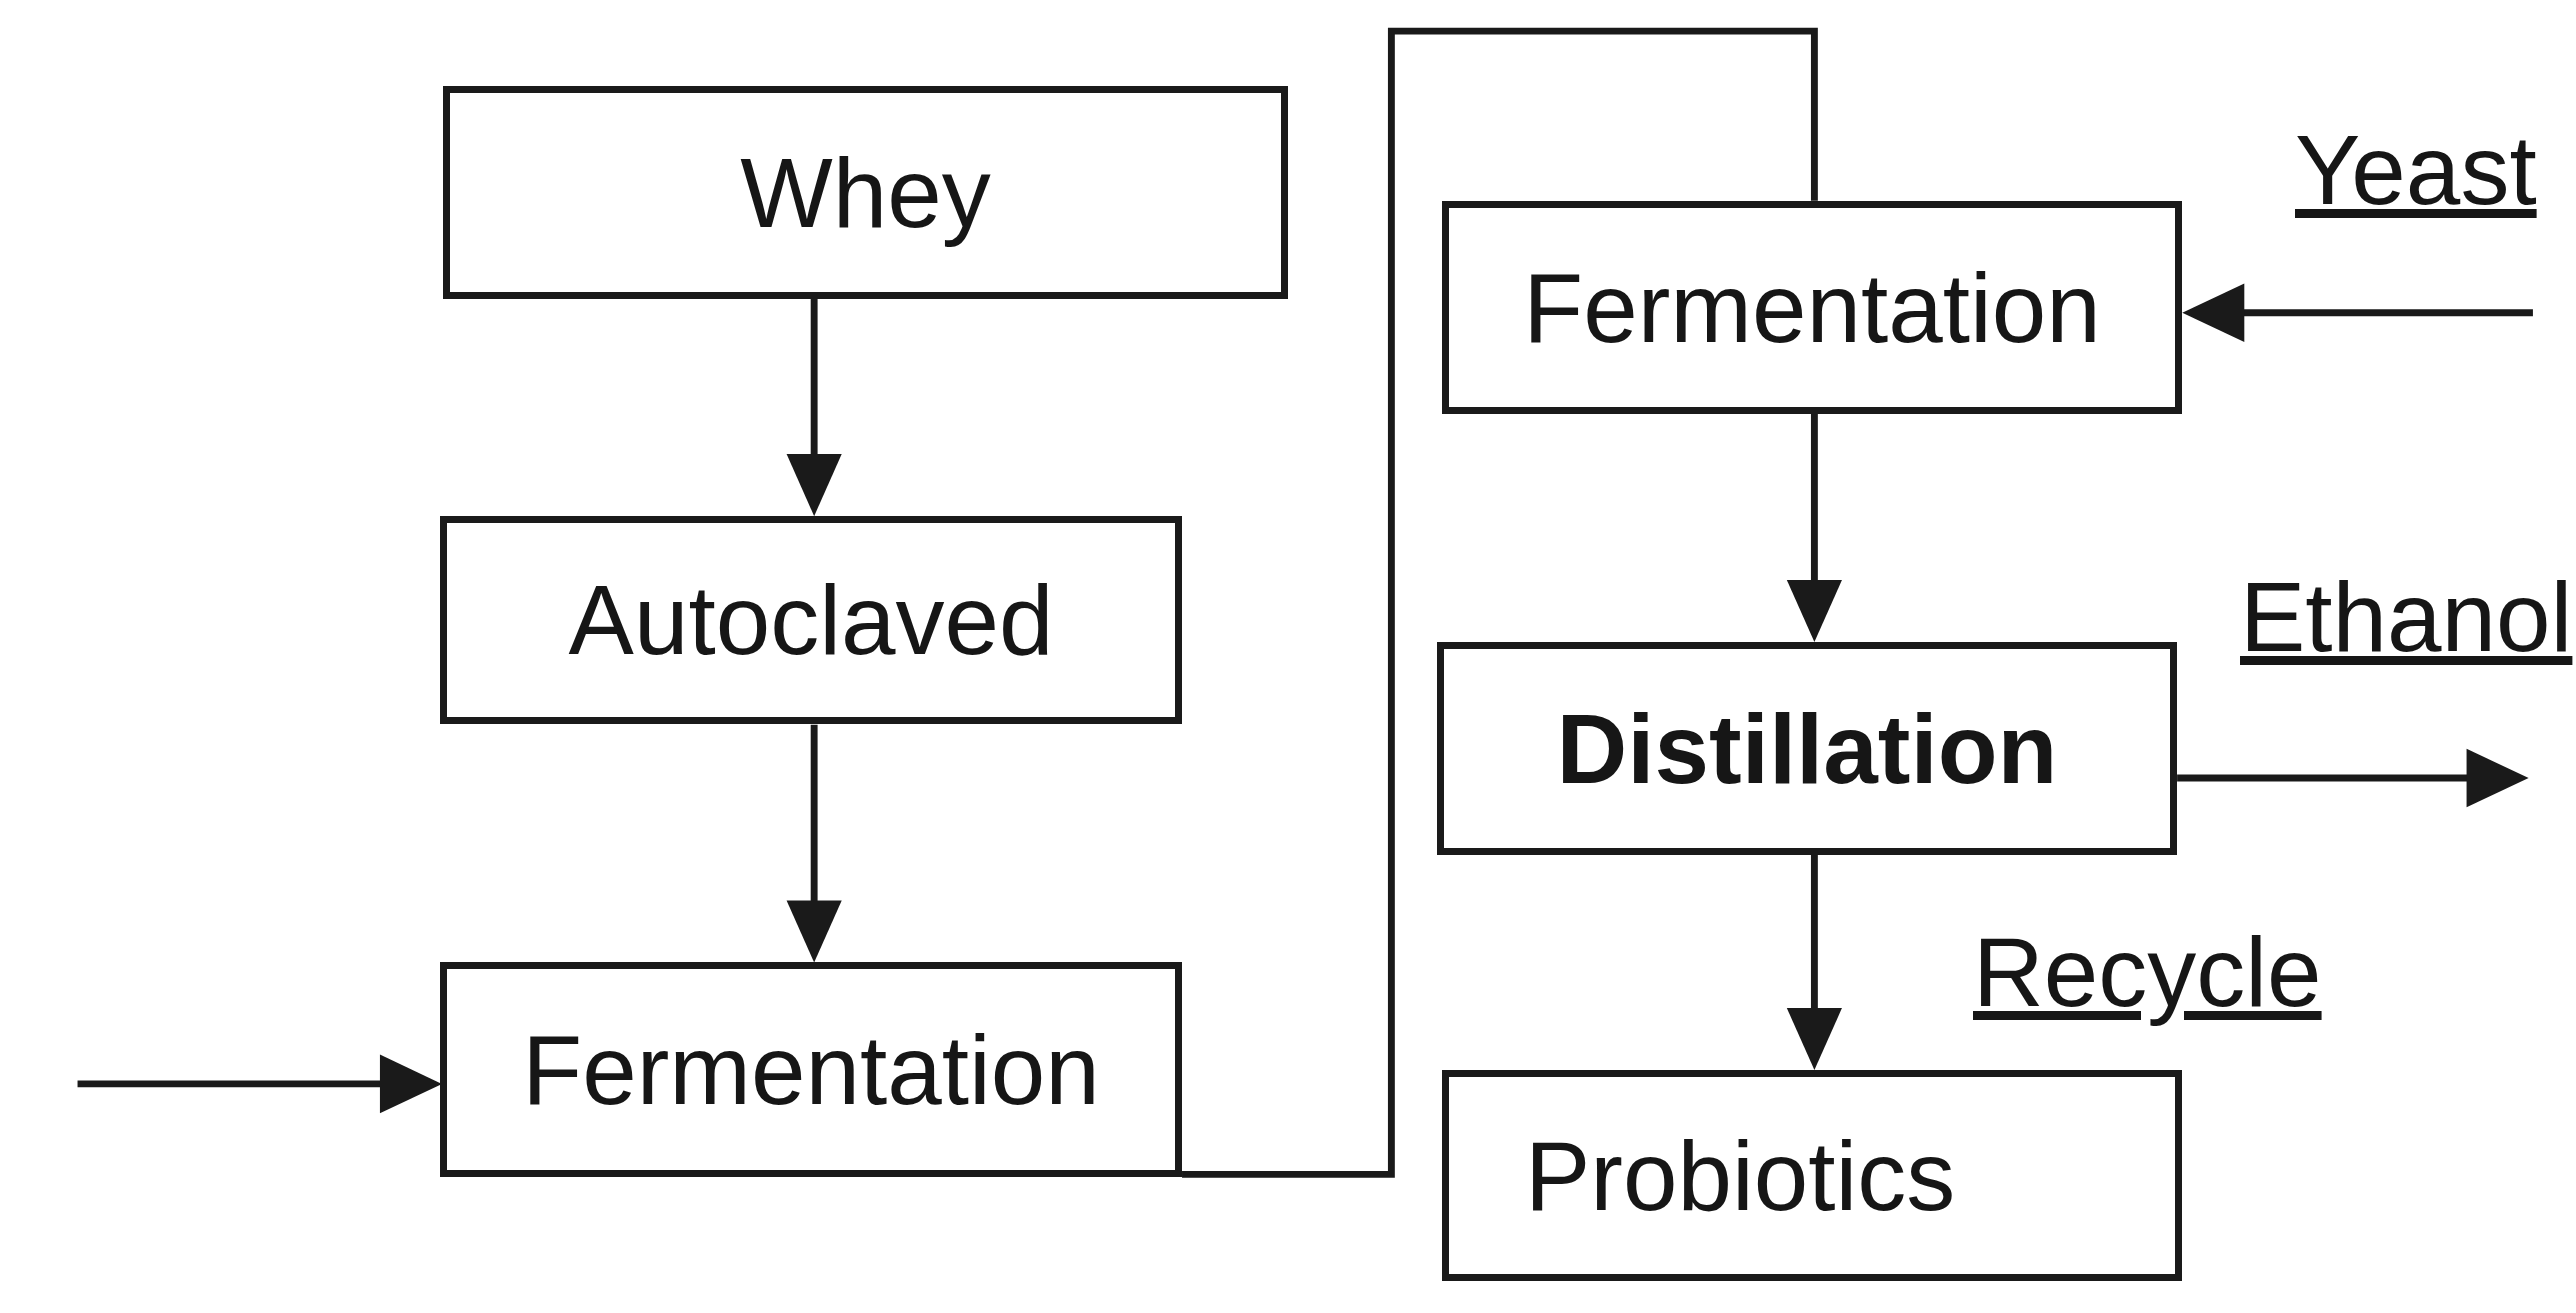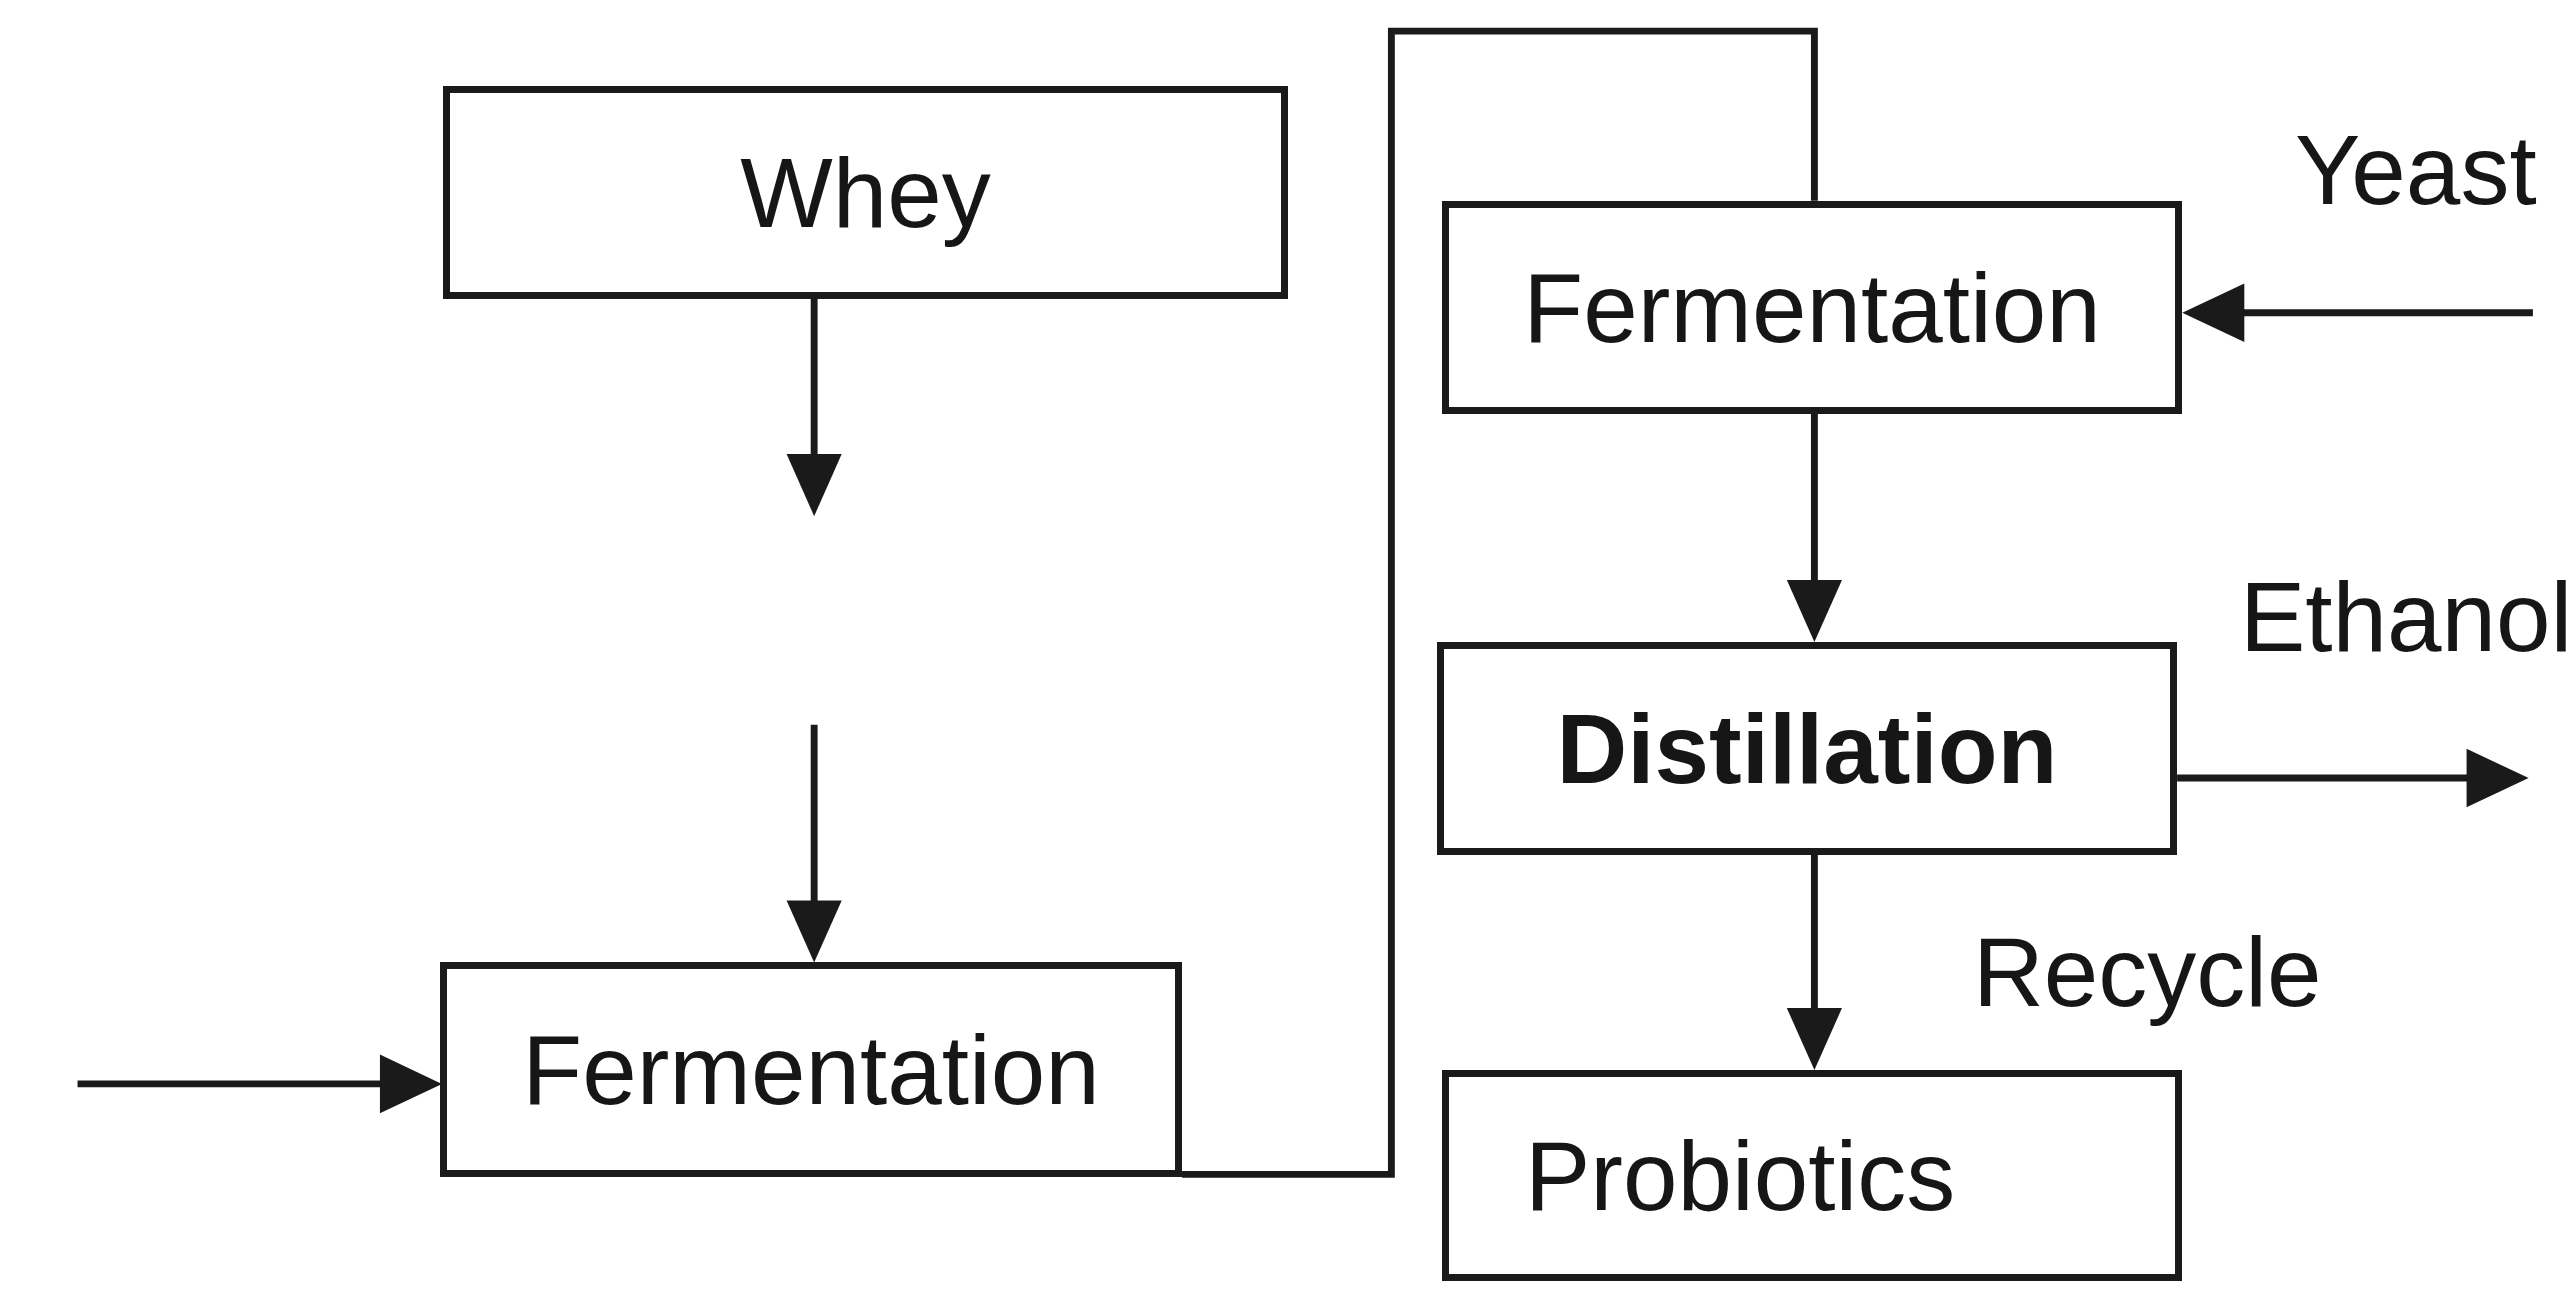--- a/index.html
+++ b/index.html
@@ -40,20 +40,21 @@
   .box.bias-left{
     justify-content:flex-start;
     padding-left:76px;
   }
   .float-label{
     position:absolute;
     font-size:98px;
     line-height:1;
     color:var(--text);
     white-space:nowrap;
+    text-decoration:underline;
   }
 </style>
 </head>
 <body>
 
 <div id="canvas">
 
   <svg id="arrow-layer" viewBox="0 0 2990 1525" xmlns="http://www.w3.org/2000/svg">
 
     <g>
@@ -91,20 +92,23 @@
     <g>
       <line x1="2106" y1="992" x2="2106" y2="1175" stroke="currentColor" stroke-width="8"></line>
       <polygon points="2074,1170 2138,1170 2106,1242" fill="currentColor"></polygon>
     </g>
   </svg>
 
   <div class="box" style="left:443px;top:86px;width:845px;height:213px;">
     <span>Whey</span>
   </div>
 
+  <div class="box" style="left:440px;top:516px;width:742px;height:208px;">
+    <span>Autoclaved</span>
+  </div>
 
   <div class="box" style="left:440px;top:962px;width:742px;height:215px;">
     <span>Fermentation</span>
   </div>
 
   <div class="box" style="left:1442px;top:201px;width:740px;height:213px;">
     <span>Fermentation</span>
   </div>
 
   <div class="box" style="left:1437px;top:642px;width:740px;height:213px;font-weight:bold;">

